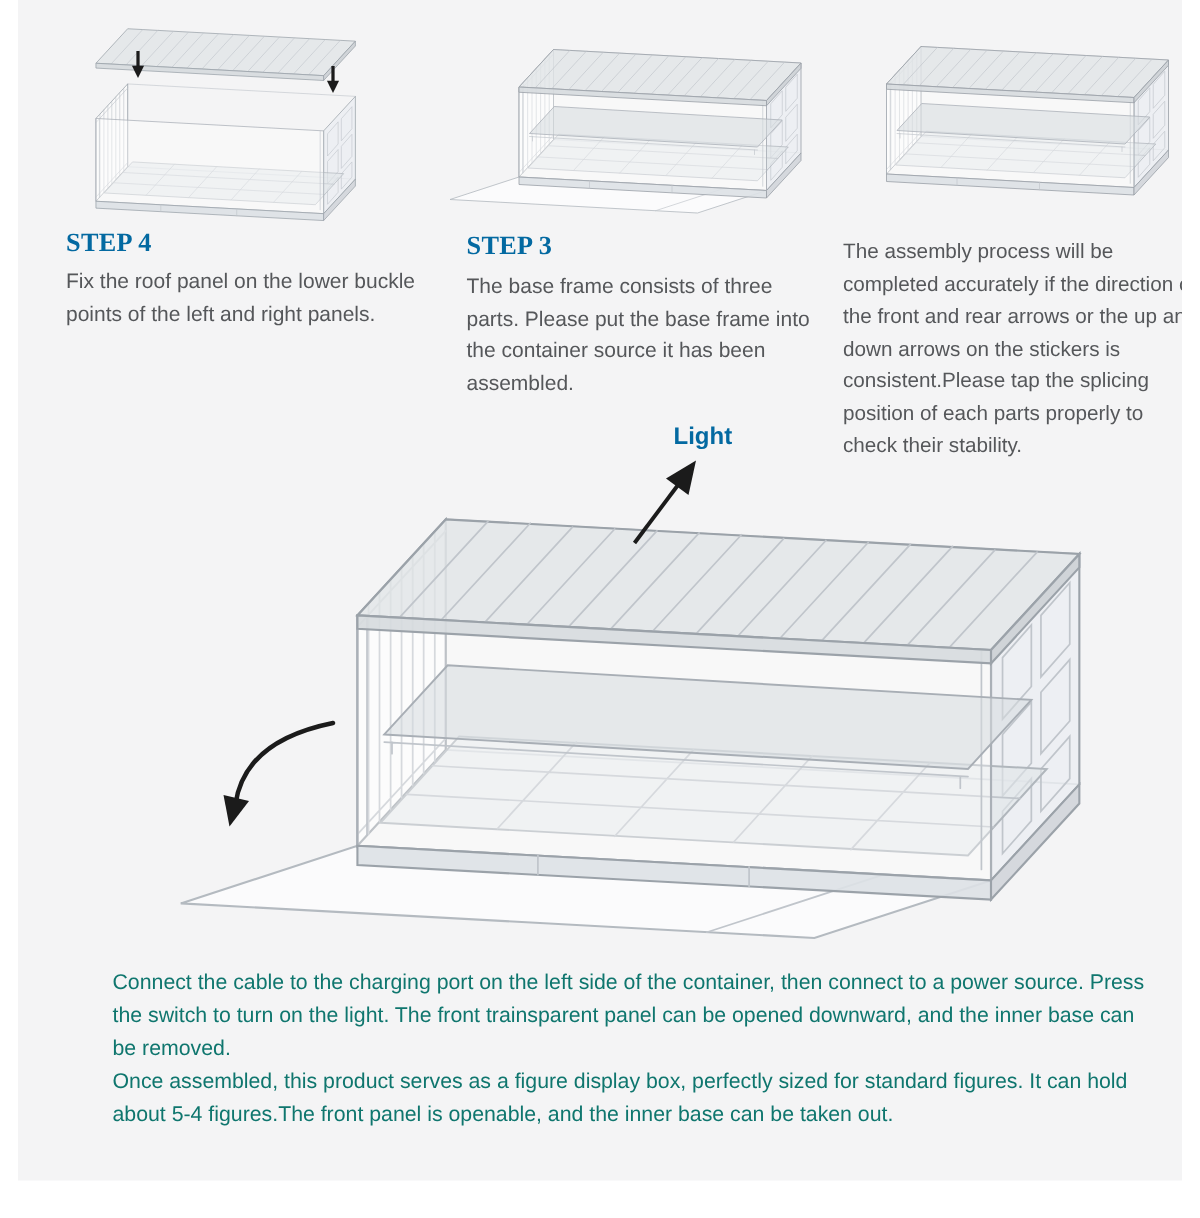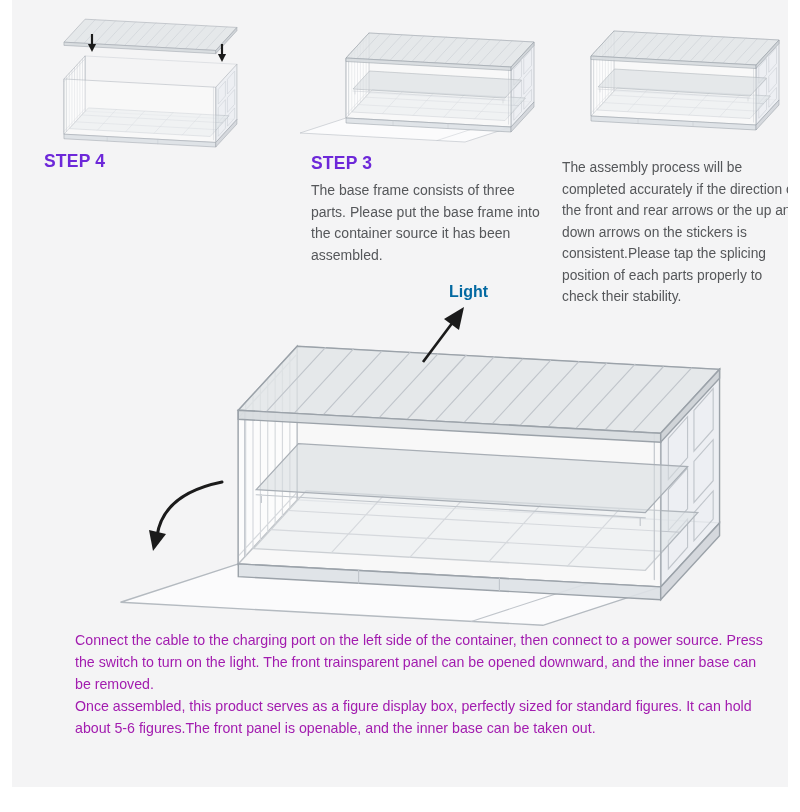--- a/index.html
+++ b/index.html
@@ -7,30 +7,30 @@
     width:800px;height:812px;position:relative;background:#ffffff;
     font-family:"Liberation Sans","DejaVu Sans",sans-serif;
     -webkit-font-smoothing:antialiased;
   }
   .sheet{
     position:absolute;left:12px;right:12px;top:0;height:787px;
     background:#f4f4f5;overflow:hidden;
   }
   .abs{position:absolute;}
   .step-title{
-    font-size:17.5px;font-weight:700;color:#6d28d9;letter-spacing:.2px;
+    font-size:17.5px;font-weight:700;color:#0369a1;letter-spacing:.2px;font-family:Liberation Serif, serif;
   }
   .step-body{
     font-size:14px;line-height:21.5px;color:#55575a;
   }
   .note-body{
     font-size:13.8px;line-height:21.5px;color:#55575a;
   }
   .footer-par{
-    font-size:14.2px;line-height:22px;color:#a21caf;
+    font-size:14.2px;line-height:22px;color:#0f766e;margin-top:15px;
   }
   .light-label{
     font-size:16px;font-weight:700;color:#0369a1;
   }
   svg{display:block;overflow:visible;}
   .lineart-lt{stroke:#c0c5cb;fill:none;stroke-width:0.9;stroke-linecap:round;}
 </style>
 </head>
 <body>
 
@@ -105,20 +105,21 @@
 
   <svg class="abs" style="left:560px;top:10px" width="220" height="140" viewBox="0 0 220 140">
     <g transform="translate(6,8) scale(0.5)">
       <use href="#cont-body"></use>
       <use href="#cont-shelf"></use>
       <use href="#cont-roof"></use>
     </g>
   </svg>
 
   <div class="abs step-title" style="left:32px;top:151px">STEP 4</div>
+  <div class="abs step-body" style="left:32px;top:177px;width:238px">Fix the roof panel on the lower buckle points of the left and right panels.</div>
 
   <div class="abs step-title" style="left:299px;top:153px">STEP 3</div>
   <div class="abs step-body" style="left:299px;top:180px;width:242px">The base frame consists of three parts. Please put the base frame into the container source it has been assembled.</div>
 
   <div class="abs note-body" style="left:550px;top:157px;width:238px">The assembly process will be completed accurately if the direction of the front and rear arrows or the up and down arrows on the stickers is consistent.Please tap the splicing position of each parts properly to check their stability.</div>
 
   <div class="abs light-label" style="left:437px;top:283px">Light</div>
 
   <svg class="abs" style="left:93px;top:278px" width="650" height="360" viewBox="0 0 650 360">
     <g transform="translate(100,35) scale(1.28)">
@@ -133,15 +134,15 @@
       <polygon points="339,41 359,29 354,52" fill="#1b1b1b"></polygon>
     </g>
 
     <g>
       <path d="M117 204 Q 58 216 52 258" fill="none" stroke="#1b1b1b" stroke-width="3" stroke-linecap="round"></path>
       <polygon points="44,252 61,256 48,273" fill="#1b1b1b"></polygon>
     </g>
   </svg>
 
   <div class="abs footer-par" style="left:63px;top:629px;width:692px">Connect the cable to the charging port on the left side of the container, then connect to a power source. Press the switch to turn on the light. The front trainsparent panel can be opened downward, and the inner base can be removed.</div>
-  <div class="abs footer-par" style="left:63px;top:695px;width:692px">Once assembled, this product serves as a figure display box, perfectly sized for standard figures. It can hold about 5-6 figures.The front panel is openable, and the inner base can be taken out.</div>
+  <div class="abs footer-par" style="left:63px;top:695px;width:692px">Once assembled, this product serves as a figure display box, perfectly sized for standard figures. It can hold about 5-4 figures.The front panel is openable, and the inner base can be taken out.</div>
 
 </div>
 
 </body></html>

